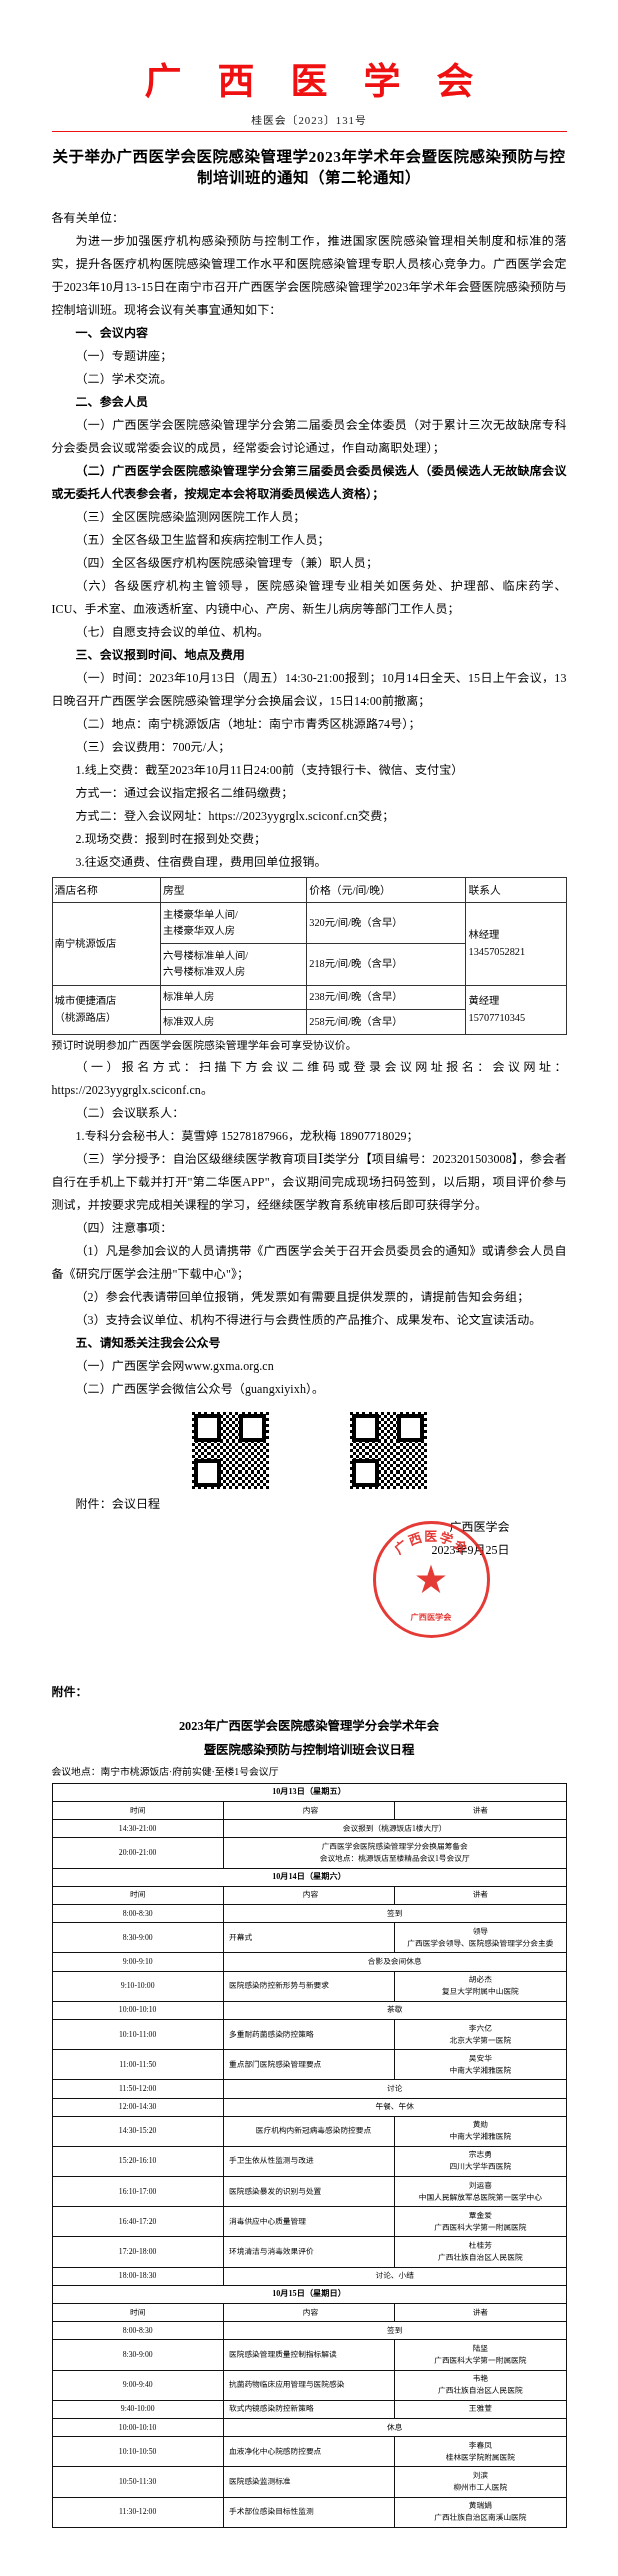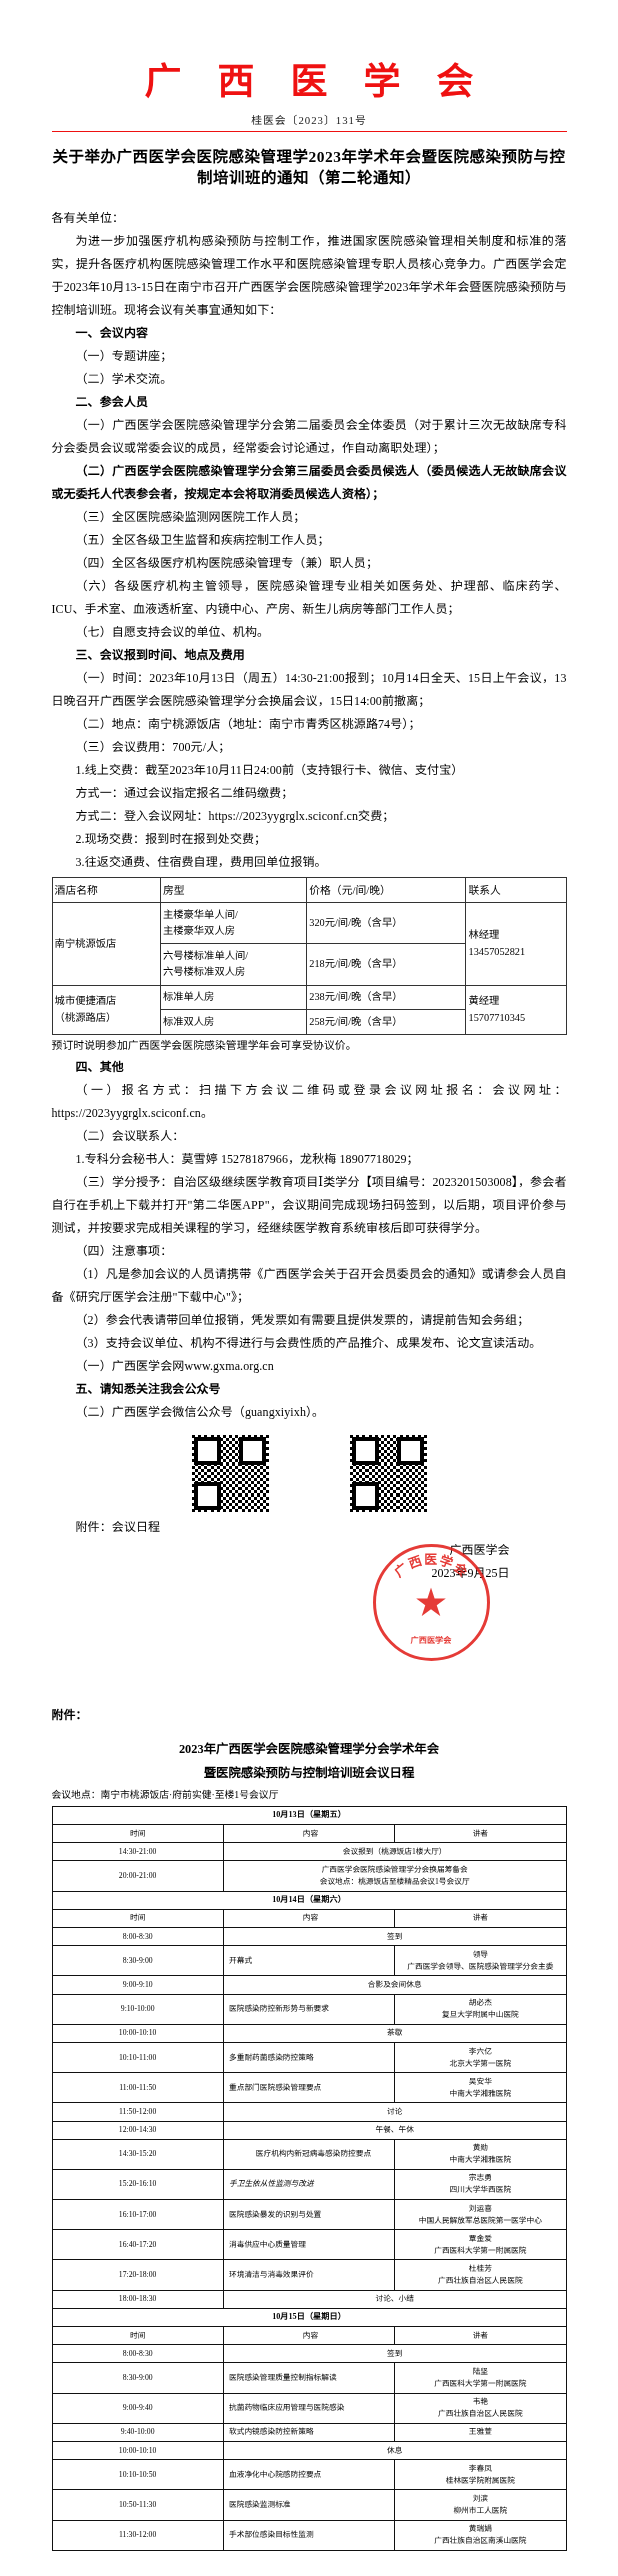--- a/index.html
+++ b/index.html
@@ -251,32 +251,31 @@
 15707710345</td>
         </tr>
         <tr>
           <td>标准双人房</td>
           <td>258元/间/晚（含早）</td>
         </tr>
       </tbody>
     </table>
     <p class="p" style="font-size:10.8px;line-height:20.6px">预订时说明参加广西医学会医院感染管理学年会可享受协议价。</p>
 
-    <p class="p h">四、其他</p>
     <p class="p ind">（一）报名方式：扫描下方会议二维码或登录会议网址报名：会议网址：https://2023yygrglx.sciconf.cn。</p>
     <p class="p ind">（二）会议联系人：</p>
     <p class="p ind">1.专科分会秘书人：莫雪婷 15278187966，龙秋梅 18907718029；</p>
     <p class="p ind">（三）学分授予：自治区级继续医学教育项目Ⅰ类学分【项目编号：2023201503008】，参会者自行在手机上下载并打开"第二华医APP"，会议期间完成现场扫码签到，以后期，项目评价参与测试，并按要求完成相关课程的学习，经继续医学教育系统审核后即可获得学分。</p>
     <p class="p ind">（四）注意事项：</p>
     <p class="p ind">（1）凡是参加会议的人员请携带《广西医学会关于召开会员委员会的通知》或请参会人员自备《研究厅医学会注册"下载中心"》；</p>
     <p class="p ind">（2）参会代表请带回单位报销，凭发票如有需要且提供发票的，请提前告知会务组；</p>
     <p class="p ind">（3）支持会议单位、机构不得进行与会费性质的产品推介、成果发布、论文宣读活动。</p>
 
+    <p class="p h">五、请知悉关注我会公众号</p>
     <p class="p ind">（一）广西医学会网www.gxma.org.cn</p>
-    <p class="p h">五、请知悉关注我会公众号</p>
     <p class="p ind">（二）广西医学会微信公众号（guangxiyixh）。</p>
 
     <div class="qr-row">
       <div class="qr">
           <div class="qr-b"></div>
         </div>
       <div class="qr">
           <div class="qr-b"></div>
         </div>
     </div>
@@ -377,21 +376,21 @@
             <td class="span-center" colspan="2" style="white-space: pre-line;">午餐、午休</td>
           </tr>
           <tr>
             <td class="time">14:30-15:20</td>
             <td class="topic" style="white-space: pre-line; padding-left: 32px;">医疗机构内新冠病毒感染防控要点</td>
             <td class="speaker" style="white-space: pre-line;">黄勋
 中南大学湘雅医院</td>
           </tr>
           <tr>
             <td class="time">15:20-16:10</td>
-            <td class="topic" style="white-space: pre-line; font-style: italic;">手卫生依从性监测与改进</td>
+            <td class="topic" style="white-space: pre-line;">手卫生依从性监测与改进</td>
             <td class="speaker" style="white-space: pre-line;">宗志勇
 四川大学华西医院</td>
           </tr>
           <tr>
             <td class="time">16:10-17:00</td>
             <td class="topic" style="white-space: pre-line;">医院感染暴发的识别与处置</td>
             <td class="speaker" style="white-space: pre-line;">刘运喜
 中国人民解放军总医院第一医学中心</td>
           </tr>
           <tr>

